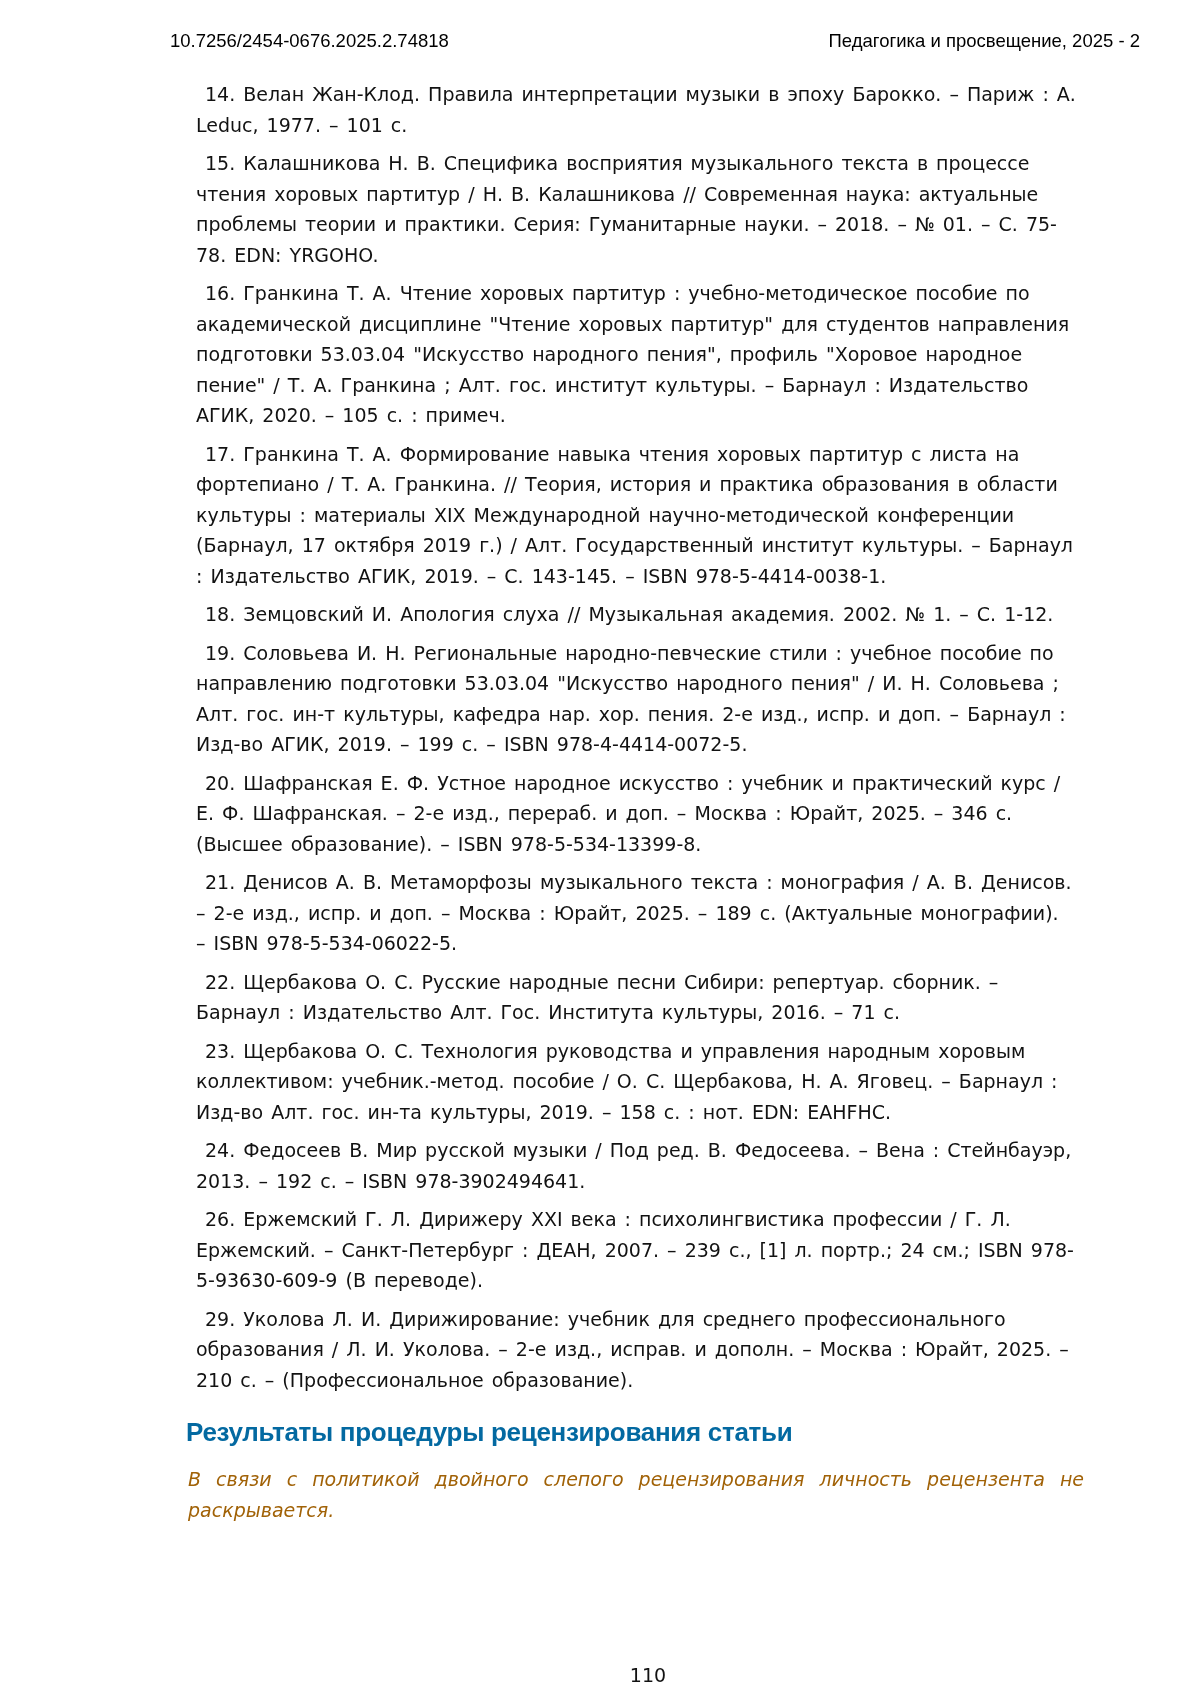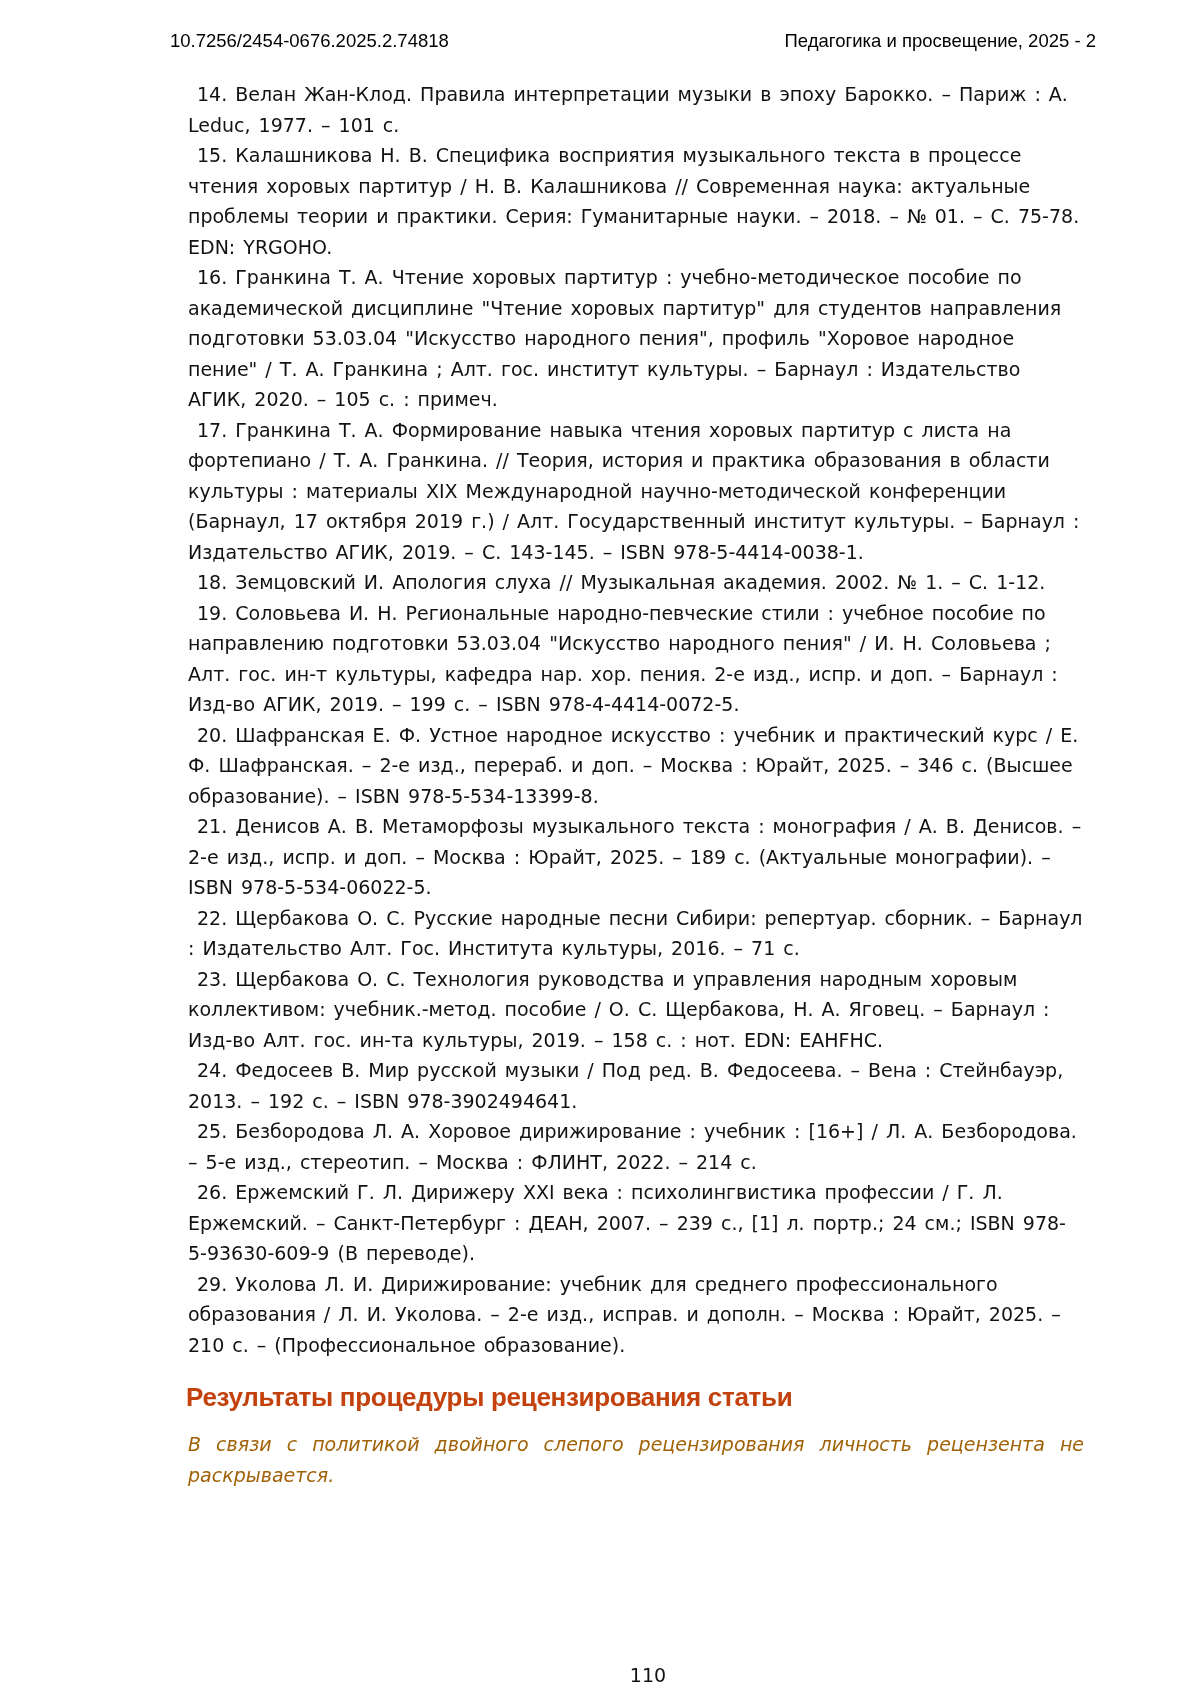--- a/index.html
+++ b/index.html
@@ -14,45 +14,45 @@
     position: relative;
     width: 1200px;
     height: 1698px;
     background: #ffffff;
     color: #111111;
   }
   .hdr {
     display: flex;
     justify-content: space-between;
     align-items: flex-start;
-    margin: 30px 104px 0 170px;
+    margin: 30px 60px 0 170px;
     font-family: "Liberation Sans", sans-serif;
     font-size: 18.5px;
     color: #000000;
   }
   .refs {
     margin: 27px 0 0 188px;
     width: 896px;
     font-family: "DejaVu Sans", sans-serif;
     font-size: 19px;
     line-height: 30.5px;
     word-spacing: 2px;
     color: #121212;
   }
   .refs p {
-    margin: 0;
+    margin: 8px;
     text-indent: 9px;
   }
   .review-heading {
     margin: 22px 0 0 186px;
     font-family: "Liberation Sans", sans-serif;
     font-size: 26px;
     font-weight: 700;
     letter-spacing: -0.3px;
-    color: #c2410c;
+    color: #0369a1;
   }
   .review-note {
     margin: 16px 16px 0 188px;
     width: 896px;
     font-family: "DejaVu Sans", sans-serif;
     font-style: italic;
     font-size: 19px;
     line-height: 30.5px;
     text-align: justify;
     word-spacing: 7px;
@@ -88,21 +88,20 @@
     <p>15. Калашникова Н. В. Специфика восприятия музыкального текста в процессе чтения хоровых партитур / Н. В. Калашникова // Современная наука: актуальные проблемы теории и практики. Серия: Гуманитарные науки. – 2018. – № 01. – С. 75-78. EDN: YRGOHO.</p>
     <p>16. Гранкина Т. А. Чтение хоровых партитур : учебно-методическое пособие по академической дисциплине "Чтение хоровых партитур" для студентов направления подготовки 53.03.04 "Искусство народного пения", профиль "Хоровое народное пение" / Т. А. Гранкина ; Алт. гос. институт культуры. – Барнаул : Издательство АГИК, 2020. – 105 с. : примеч.</p>
     <p>17. Гранкина Т. А. Формирование навыка чтения хоровых партитур с листа на фортепиано / Т. А. Гранкина. // Теория, история и практика образования в области культуры : материалы XIX Международной научно-методической конференции (Барнаул, 17 октября 2019 г.) / Алт. Государственный институт культуры. – Барнаул : Издательство АГИК, 2019. – С. 143-145. – ISBN 978-5-4414-0038-1.</p>
     <p>18. Земцовский И. Апология слуха // Музыкальная академия. 2002. № 1. – С. 1-12.</p>
     <p>19. Соловьева И. Н. Региональные народно-певческие стили : учебное пособие по направлению подготовки 53.03.04 "Искусство народного пения" / И. Н. Соловьева ; Алт. гос. ин-т культуры, кафедра нар. хор. пения. 2-е изд., испр. и доп. – Барнаул : Изд-во АГИК, 2019. – 199 с. – ISBN 978-4-4414-0072-5.</p>
     <p>20. Шафранская Е. Ф. Устное народное искусство : учебник и практический курс / Е. Ф. Шафранская. – 2-е изд., перераб. и доп. – Москва : Юрайт, 2025. – 346 с. (Высшее образование). – ISBN 978-5-534-13399-8.</p>
     <p>21. Денисов А. В. Метаморфозы музыкального текста : монография / А. В. Денисов. – 2-е изд., испр. и доп. – Москва : Юрайт, 2025. – 189 с. (Актуальные монографии). – ISBN 978-5-534-06022-5.</p>
     <p>22. Щербакова О. С. Русские народные песни Сибири: репертуар. сборник. – Барнаул : Издательство Алт. Гос. Института культуры, 2016. – 71 с.</p>
     <p>23. Щербакова О. С. Технология руководства и управления народным хоровым коллективом: учебник.-метод. пособие / О. С. Щербакова, Н. А. Яговец. – Барнаул : Изд-во Алт. гос. ин-та культуры, 2019. – 158 с. : нот. EDN: EAHFHC.</p>
     <p>24. Федосеев В. Мир русской музыки / Под ред. В. Федосеева. – Вена : Стейнбауэр, 2013. – 192 с. – ISBN 978-3902494641.</p>
-    <p>25. Безбородова Л. А. Хоровое дирижирование : учебник : [16+] / Л. А. Безбородова. – 5-е изд., стереотип. – Москва : ФЛИНТ, 2022. – 214 с.</p>
     <p>26. Ержемский Г. Л. Дирижеру XXI века : психолингвистика профессии / Г. Л. Ержемский. – Санкт-Петербург : ДЕАН, 2007. – 239 с., [1] л. портр.; 24 см.; ISBN 978-5-93630-609-9 (В переводе).</p>
     <p>29. Уколова Л. И. Дирижирование: учебник для среднего профессионального образования / Л. И. Уколова. – 2-е изд., исправ. и дополн. – Москва : Юрайт, 2025. – 210 с. – (Профессиональное образование).</p>
   </div>
 
   <h2 class="review-heading">Результаты процедуры рецензирования статьи</h2>
 
   <p class="review-note">В связи с политикой двойного слепого рецензирования личность рецензента не раскрывается.</p>
 
   <div class="pagenum">110</div>
 

